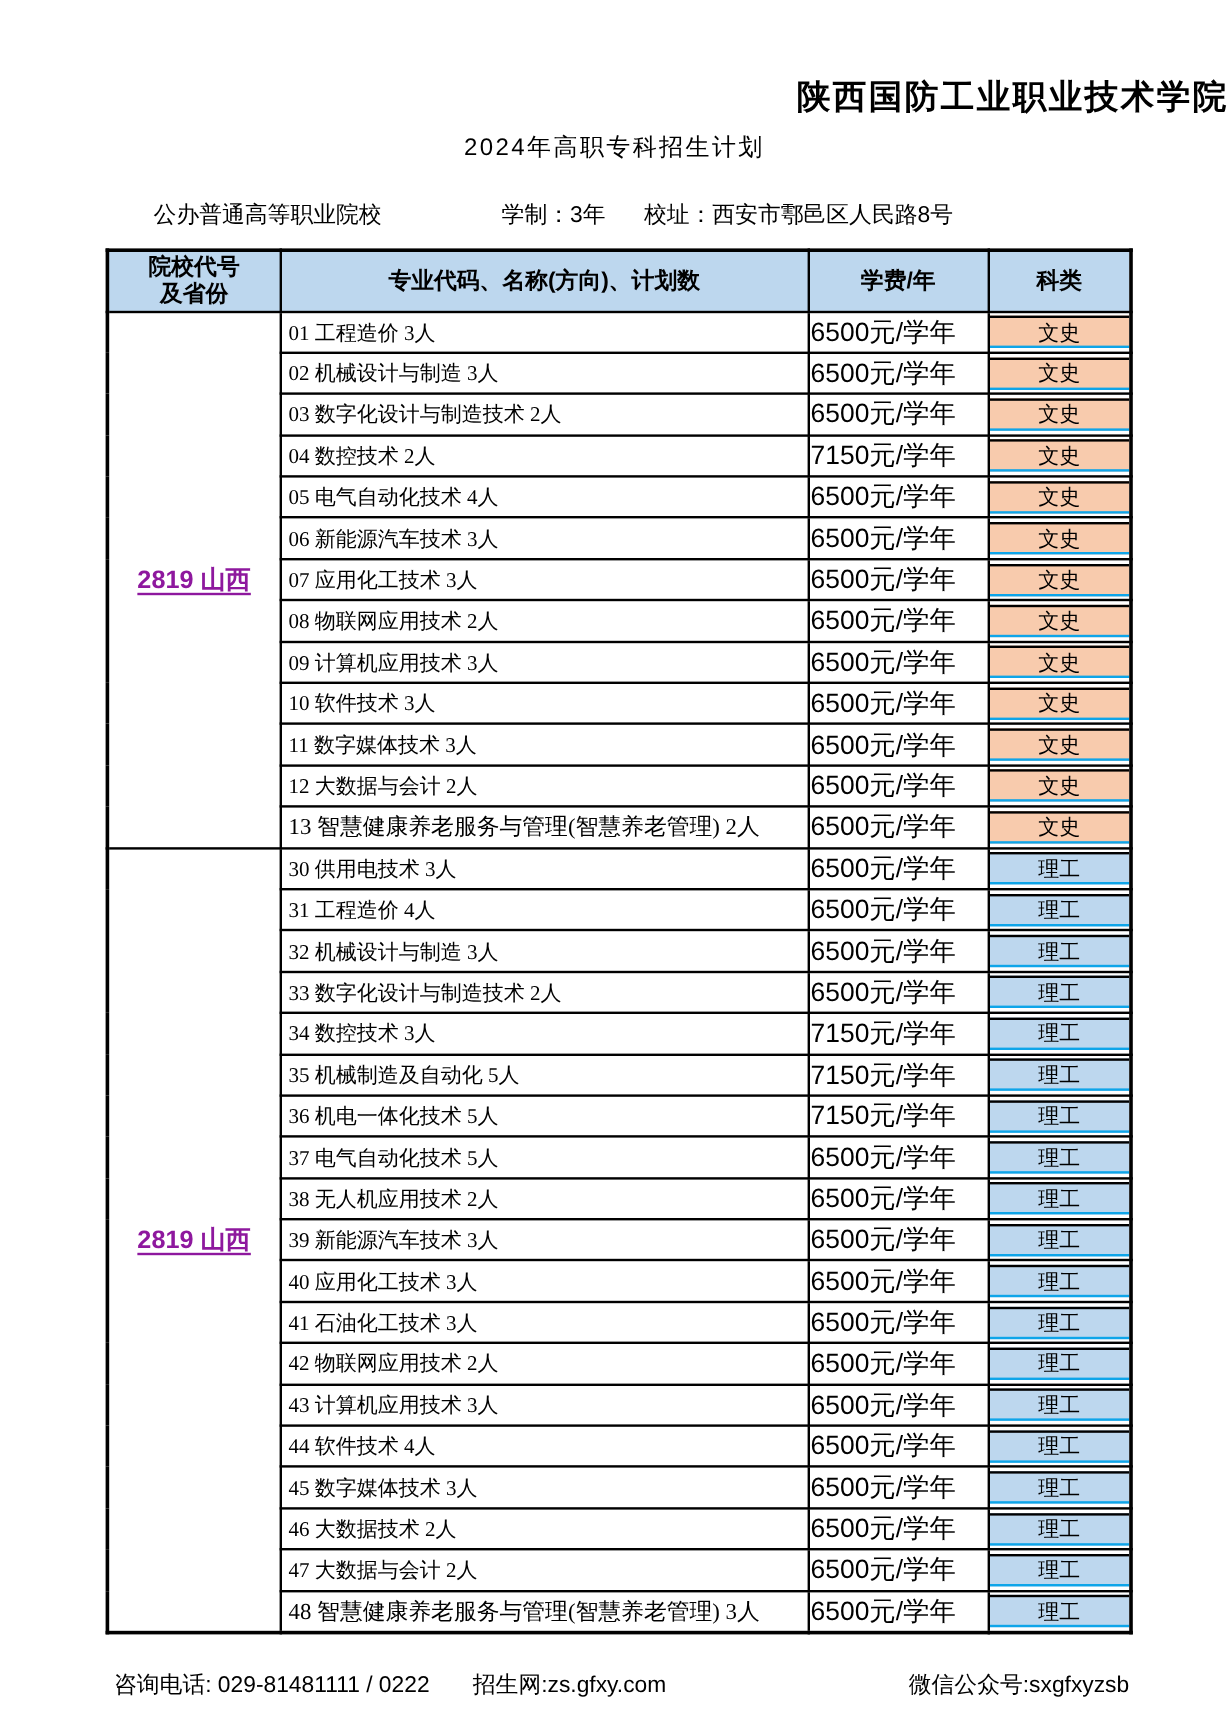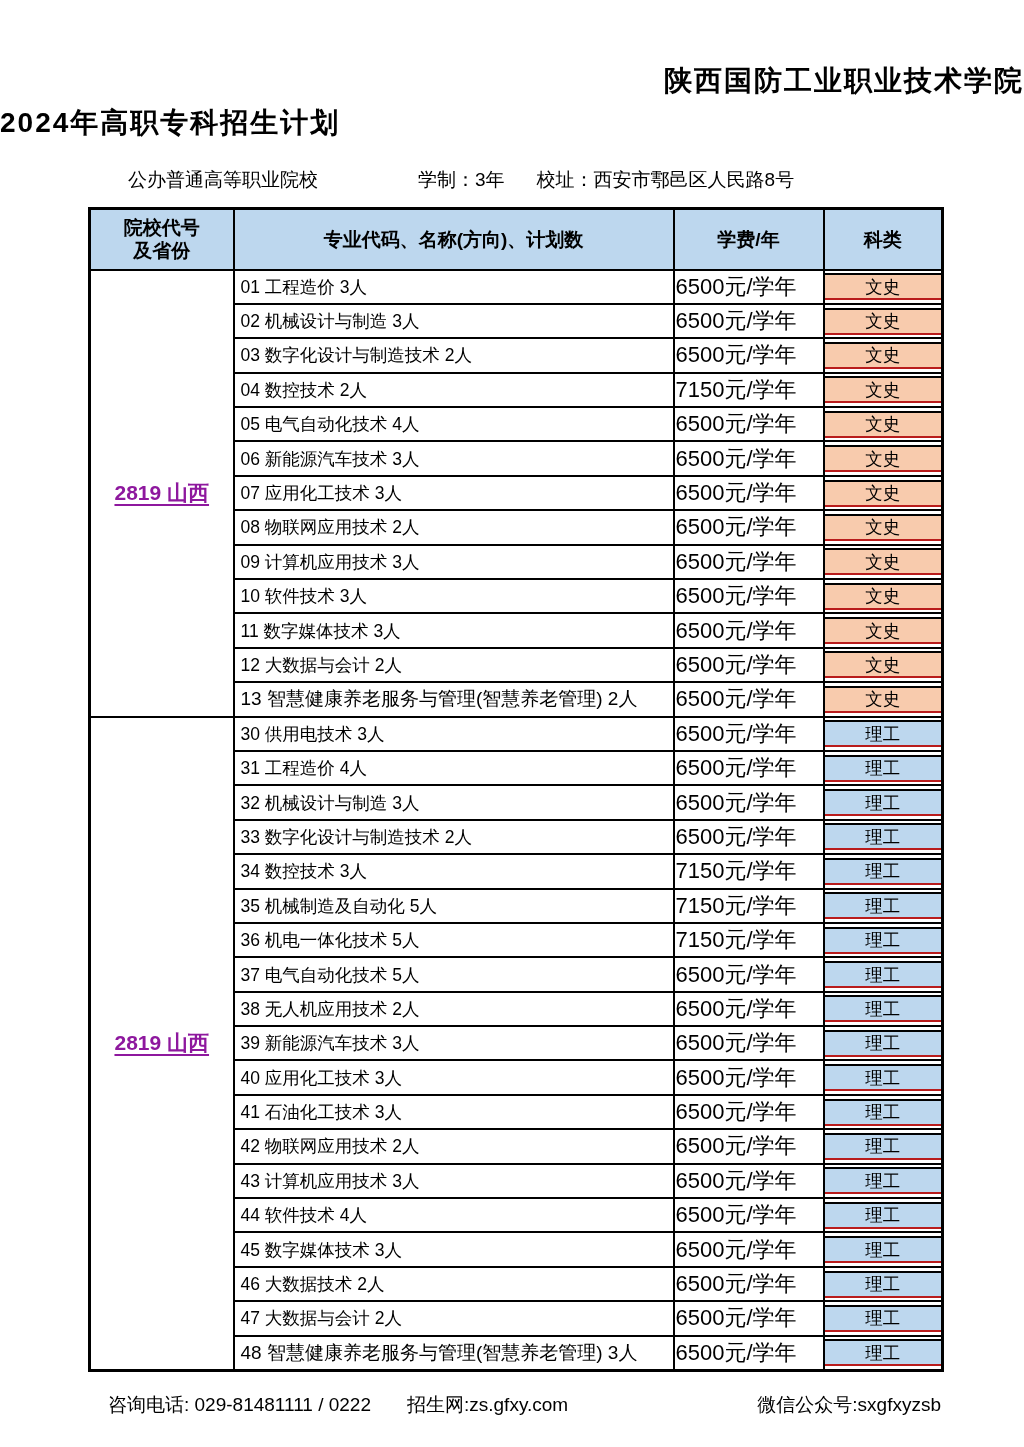--- a/index.html
+++ b/index.html
@@ -12,21 +12,21 @@
     overflow: hidden;
   }
 
   .title-line1 {
     position: absolute; top: 64px; left: 0; width: 100%;
     text-align: right; font-size: 28px; font-weight: bold;
     letter-spacing: 2px; line-height: 34px;
   }
   .title-line2 {
     position: absolute; top: 106px; left: 0; width: 100%;
-    text-align: left; font-size: 28px; font-weight: bold;
+    text-align: center; font-size: 20px; font-weight: normal;
     letter-spacing: 2px; line-height: 34px;
   }
 
   .info-line {
     position: absolute; top: 168px; left: 128px;
     font-size: 19px; line-height: 24px; white-space: nowrap;
   }
   .info-line .school-type { margin-right: 100px; }
   .info-line .duration { margin-right: 32px; text-align: center; }
 
@@ -36,21 +36,21 @@
     border-collapse: collapse;
     table-layout: fixed;
     border: 3px solid #000;
   }
   table.enroll th, table.enroll td {
     border: 2px solid #000;
     box-sizing: border-box;
     overflow: hidden;
     white-space: nowrap;
   }
-  thead tr { height: 61px; }
+  thead tr { height: 51px; }
   thead th {
     background: var(--header-bg, #BDD7EE);
     font-size: 19px; font-weight: bold;
     text-align: center; vertical-align: middle;
     line-height: 23px;
   }
   tbody tr { height: 34.4px; }
 
   td.code-cell {
     text-align: center; vertical-align: middle;
@@ -58,45 +58,45 @@
     color: var(--code-color, #8E189E);
   }
   td.code-cell span {
     text-decoration: underline;
     text-decoration-thickness: 2px;
     text-underline-offset: 4px;
   }
 
   td.major {
     text-align: left; vertical-align: middle;
-    font-size: 17.5px; padding: 0 4px 0 6px;
+    font-size: 17.5px; padding: 0 4px 0 6px; font-family: Liberation Serif, serif;
   }
   td.major.small { font-size: 19px; }
 
   td.fee {
     text-align: left; vertical-align: middle;
     font-size: 22px;
   }
 
   td.cat {
     border-top: none; border-bottom: none;
     padding: 2.5px 0; vertical-align: middle;
     background: #fff;
   }
   .cat-box {
     box-sizing: border-box;
     height: 27px;
     border-top: 2px solid #000;
-    border-bottom: 2px solid #b91c1c;
+    border-bottom: 2px solid #0ea5e9;
     display: flex; align-items: center; justify-content: center;
     font-size: 17.5px;
   }
 
   .footer {
-    position: absolute; top: 1392px; left: 108px; right: 83px;
+    position: absolute; top: 1392px; left: 95px; right: 83px;
     display: flex; justify-content: space-between;
     font-size: 19px; line-height: 26px; white-space: nowrap;
   }
   .footer-left { display: flex; gap: 36px; }
 </style>
 </head>
 <body>
 
 <div class="title-line1">陕西国防工业职业技术学院</div>
 <div class="title-line2">2024年高职专科招生计划</div>

